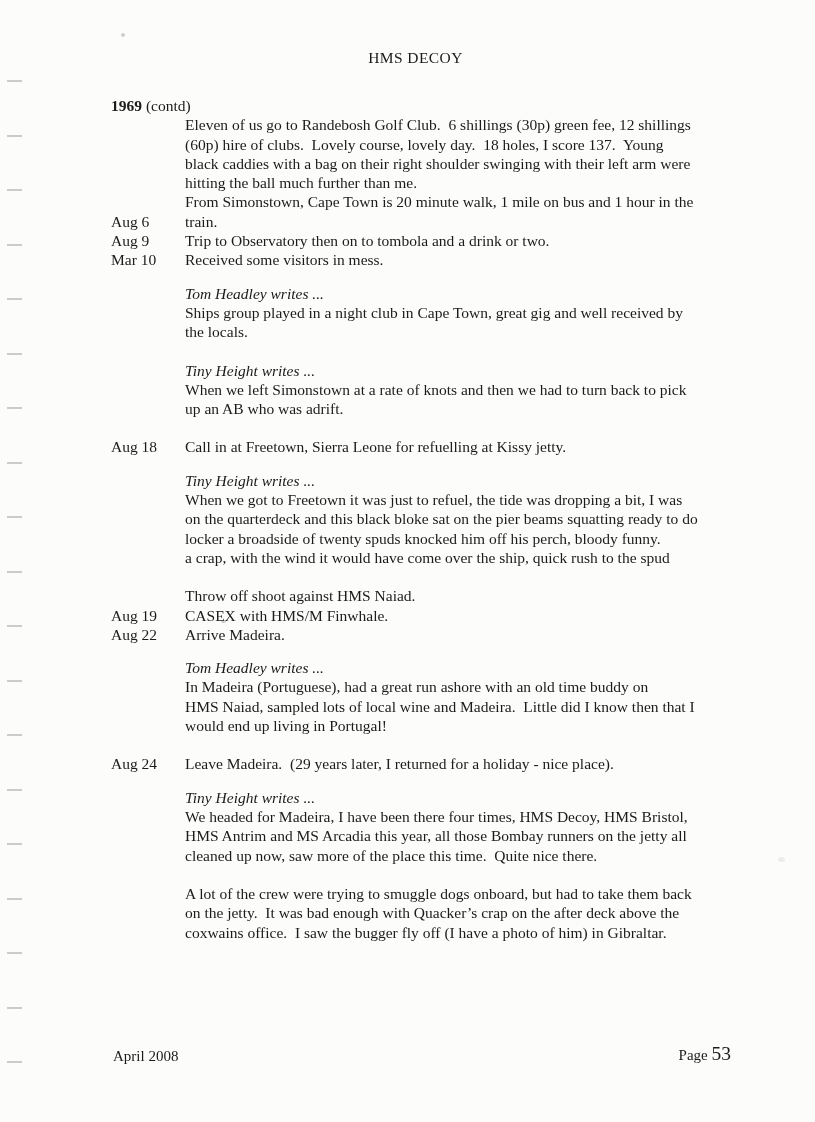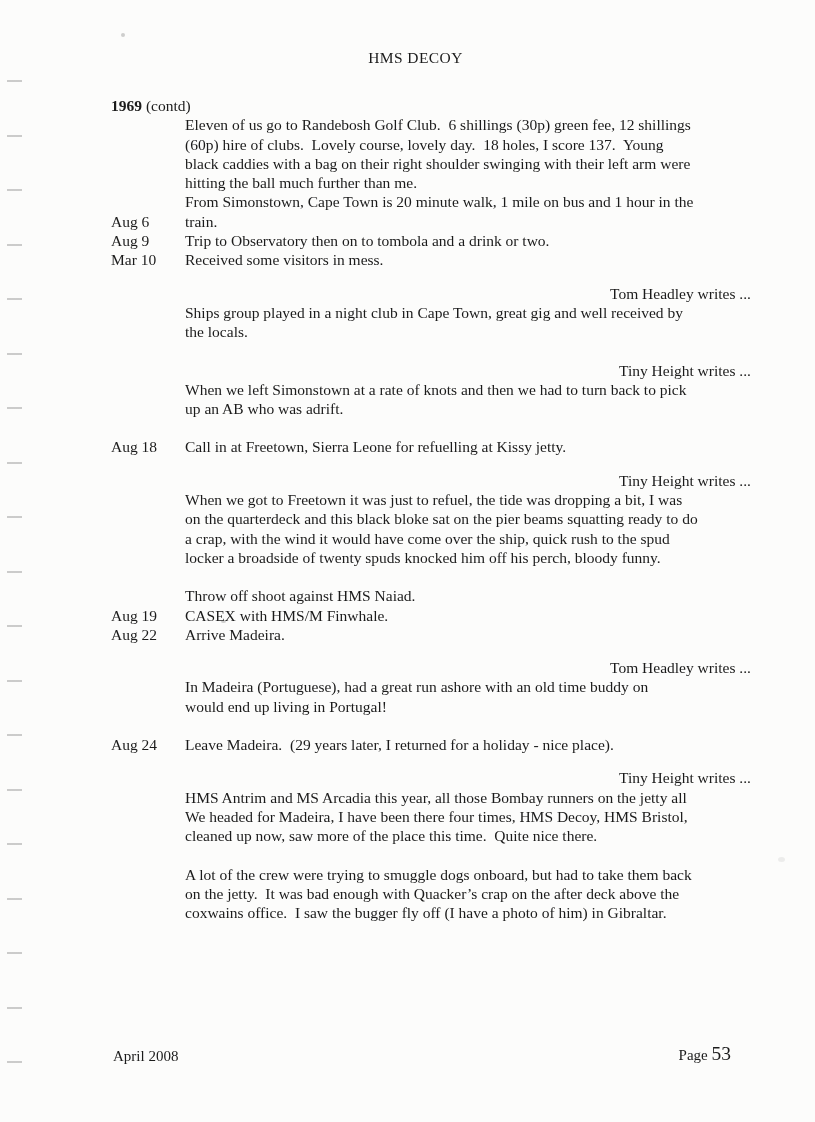--- a/index.html
+++ b/index.html
@@ -66,22 +66,22 @@
     flex: 0 0 74px;
     white-space: pre;
   }
   .entry-lines { flex: 1 1 auto; }
   .text-line { white-space: pre; min-height: 19.3px; }
 
   .quote-block {
     margin: 14px 0 19px 74px;
   }
   .quote-attribution {
+    font-style: italic;
     white-space: pre;
-    text-align: right;
   }
 
   .doc-footer {
     position: absolute;
     left: 113px;
     right: 100px;
     top: 1043px;
     display: flex;
     justify-content: space-between;
     align-items: flex-end;
@@ -140,51 +140,52 @@
       <div class="entry-row">
         <div class="entry-date">Aug 18</div>
         <div class="entry-lines">
           <div class="text-line">Call in at Freetown, Sierra Leone for refuelling at Kissy jetty.</div>
         </div>
       </div>
       <div class="quote-block">
         <div class="quote-attribution text-line">Tiny Height writes ...</div>
         <div class="text-line">When we got to Freetown it was just to refuel, the tide was dropping a bit, I was</div>
         <div class="text-line">on the quarterdeck and this black bloke sat on the pier beams squatting ready to do</div>
+        <div class="text-line">locker a broadside of twenty spuds knocked him off his perch, bloody funny.</div>
         <div class="text-line">a crap, with the wind it would have come over the ship, quick rush to the spud</div>
-        <div class="text-line">locker a broadside of twenty spuds knocked him off his perch, bloody funny.</div>
       </div>
       <div class="entry-row">
         <div class="entry-date">Aug 19</div>
         <div class="entry-lines">
           <div class="text-line">Throw off shoot against HMS Naiad.</div>
           <div class="text-line">CASEX with HMS/M Finwhale.</div>
         </div>
       </div>
       <div class="entry-row">
         <div class="entry-date">Aug 22</div>
         <div class="entry-lines">
           <div class="text-line">Arrive Madeira.</div>
         </div>
       </div>
       <div class="quote-block">
         <div class="quote-attribution text-line">Tom Headley writes ...</div>
         <div class="text-line">In Madeira (Portuguese), had a great run ashore with an old time buddy on</div>
+        <div class="text-line">HMS Naiad, sampled lots of local wine and Madeira.  Little did I know then that I</div>
         <div class="text-line">would end up living in Portugal!</div>
       </div>
       <div class="entry-row">
         <div class="entry-date">Aug 24</div>
         <div class="entry-lines">
           <div class="text-line">Leave Madeira.  (29 years later, I returned for a holiday - nice place).</div>
         </div>
       </div>
       <div class="quote-block">
         <div class="quote-attribution text-line">Tiny Height writes ...</div>
+        <div class="text-line">We headed for Madeira, I have been there four times, HMS Decoy, HMS Bristol,</div>
         <div class="text-line">HMS Antrim and MS Arcadia this year, all those Bombay runners on the jetty all</div>
-        <div class="text-line">We headed for Madeira, I have been there four times, HMS Decoy, HMS Bristol,</div>
         <div class="text-line">cleaned up now, saw more of the place this time.  Quite nice there.</div>
         <div class="text-line">&nbsp;</div>
         <div class="text-line">A lot of the crew were trying to smuggle dogs onboard, but had to take them back</div>
         <div class="text-line">on the jetty.  It was bad enough with Quacker’s crap on the after deck above the</div>
         <div class="text-line">coxwains office.  I saw the bugger fly off (I have a photo of him) in Gibraltar.</div>
       </div>
     </div>
 
   <div class="doc-footer">
     <span>April 2008</span>

